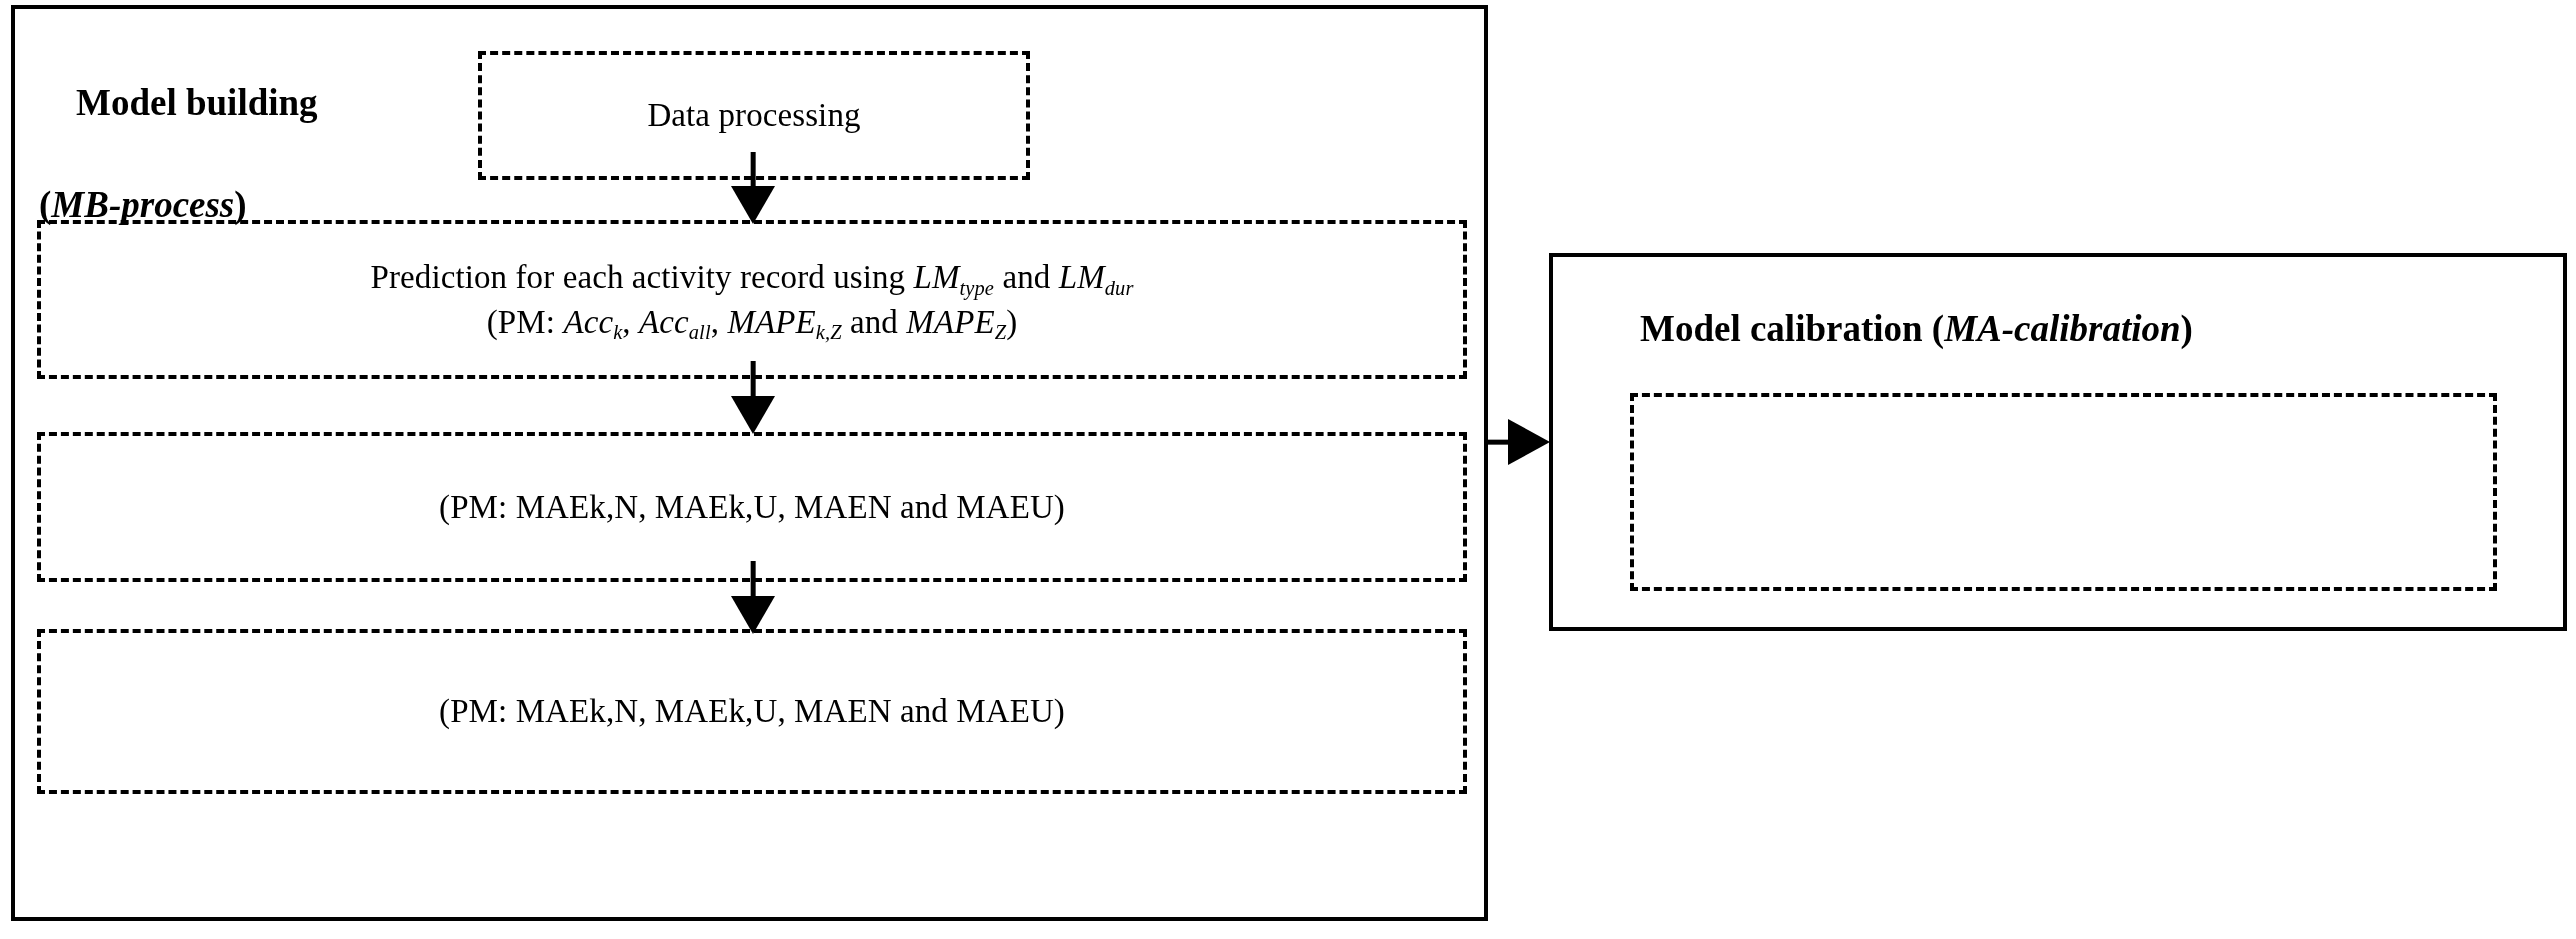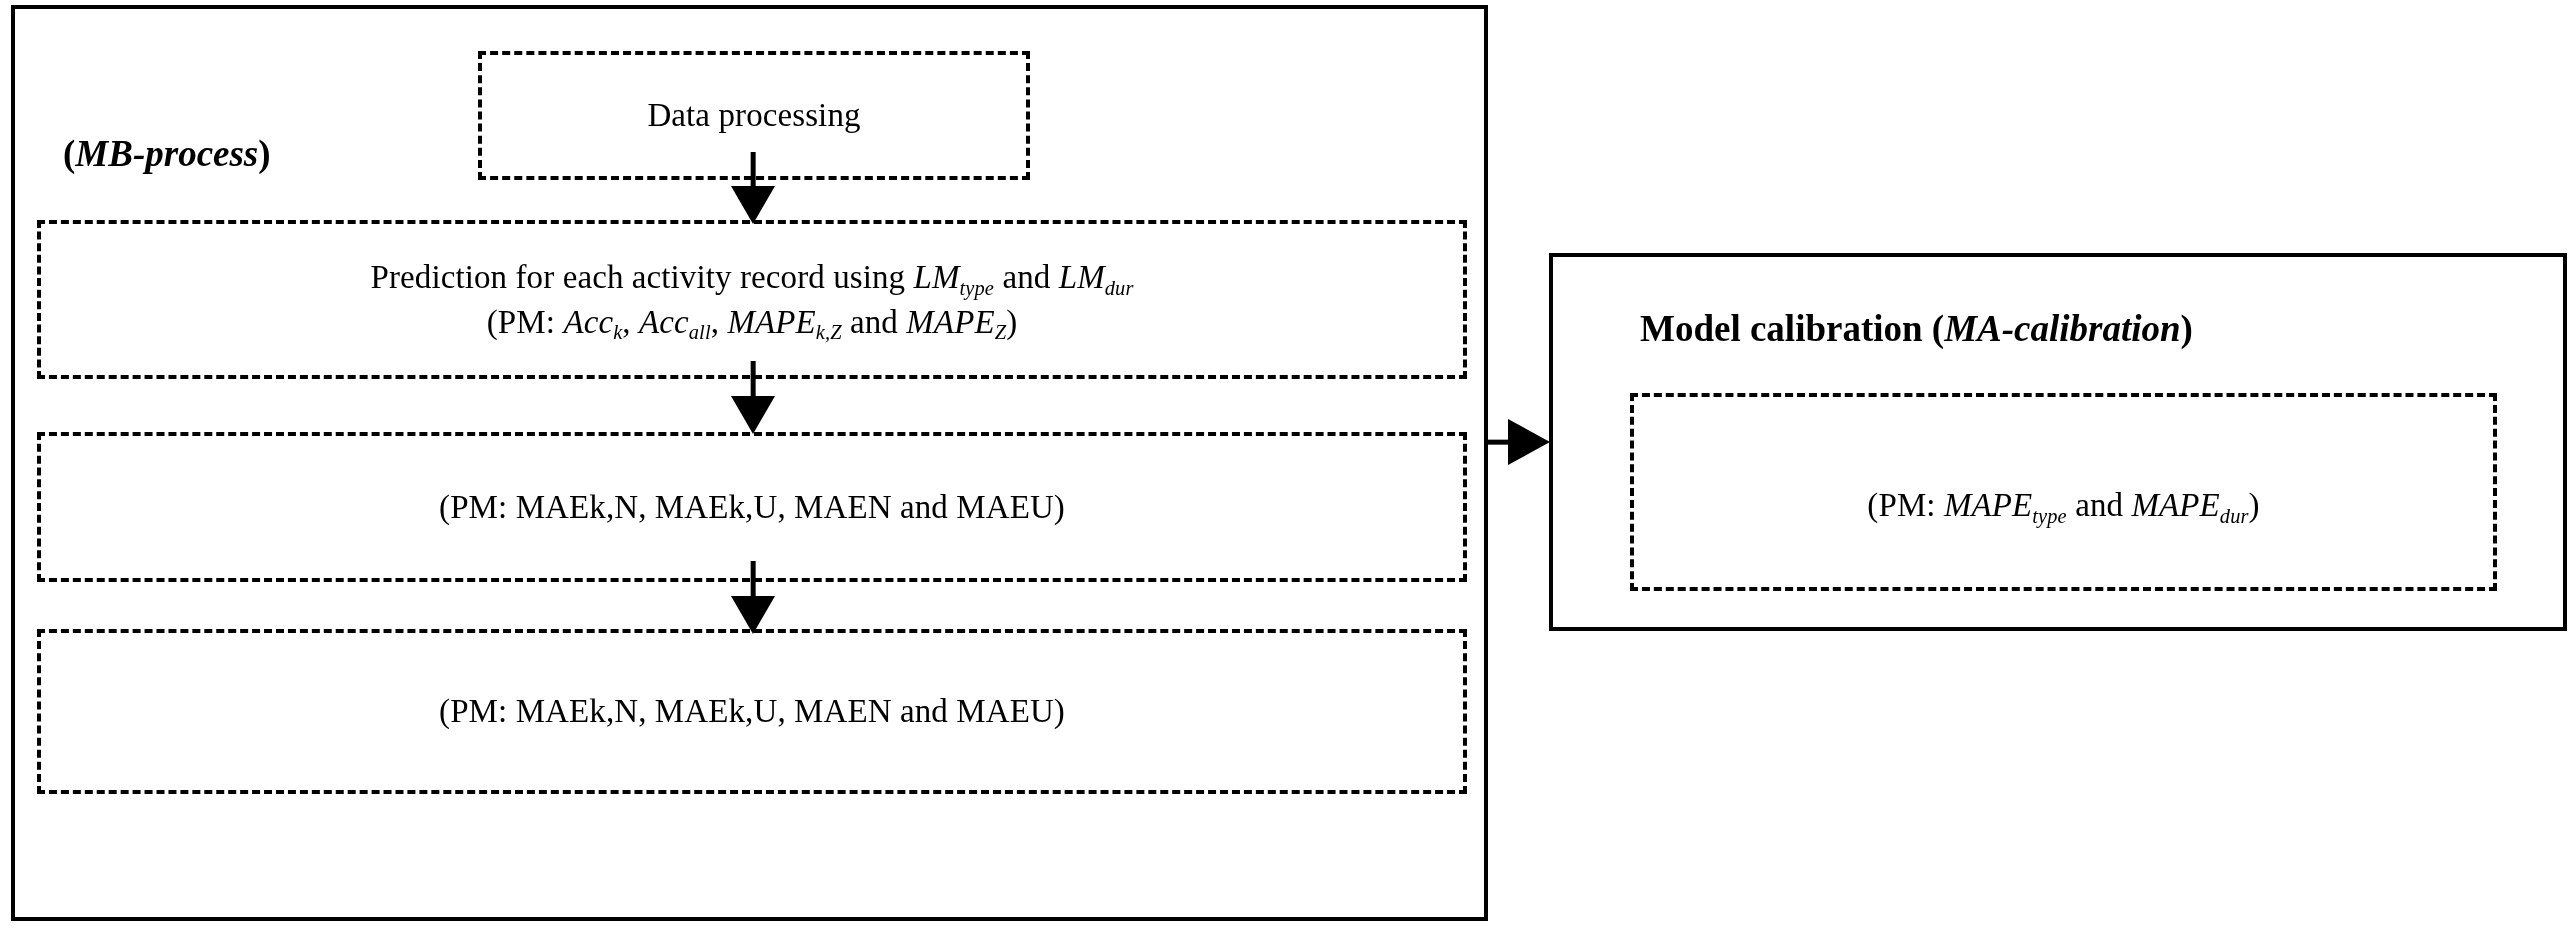--- a/index.html
+++ b/index.html
@@ -51,21 +51,21 @@
     position: absolute;
     font-weight: bold;
     line-height: 1.38;
     white-space: pre;
   }
   #mb-heading {
     left: 39px;
     top: 26px;
     font-size: 37px;
   }
-  #mb-heading .line2 { display: block; margin-left: 24px; }
+  #mb-heading .line2 { display: block; }
   #ma-heading {
     left: 1620px;
     top: 303px;
     font-size: 37px;
     margin-left: 20px;
   }
 
   
   .box-line {
     font-size: 33px;
@@ -135,20 +135,21 @@
   }
 </style>
 </head>
 <body>
 
 <div id="canvas">
 
   <div class="solid-panel" id="mb-panel"></div>
 
   <div class="panel-heading" id="mb-heading">
+    <span>Model building</span>
     <span class="line2"><span>(</span><i>MB-process</i><span>)</span></span>
   </div>
 
   <div class="dashed-box" id="box-data-processing">
     <div class="box-line">Data processing</div>
   </div>
 
   <div class="arrow-v" style="left:753px; top:152px;">
     <div class="shaft" style="height:39px;"></div>
     <div class="head" style="top:34px;"></div>
@@ -184,17 +185,16 @@
   </div>
 
   <div class="solid-panel" id="ma-panel"></div>
 
   <div class="panel-heading" id="ma-heading"><span>Model calibration (</span><i>MA-calibration</i><span>)</span></div>
 
   <div class="dashed-box" id="box-calibration">
 
     <div class="gap-line"></div>
 
-    <div class="box-line"><span>(PM: </span><i><span>MAPE</span><sub>type</sub></i><span> and </span><i><span>MAPE</span><sub>dur</sub></i><span>)</span></div>
   </div>
 
 </div>
 
 
 </body></html>

